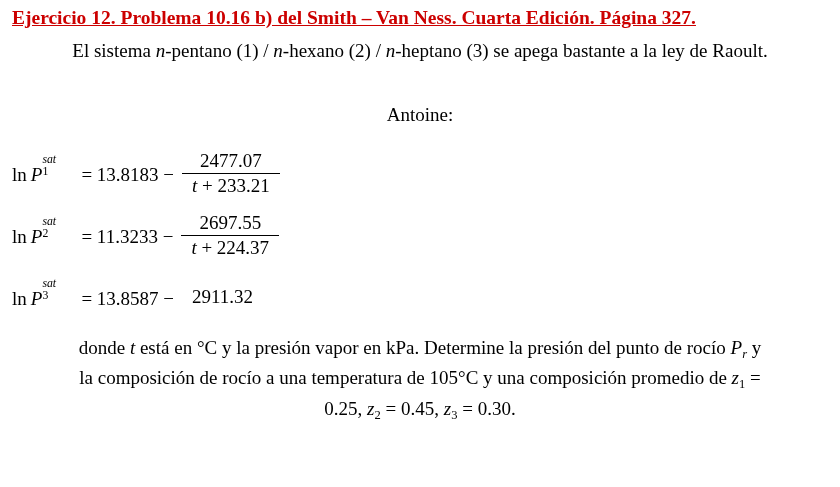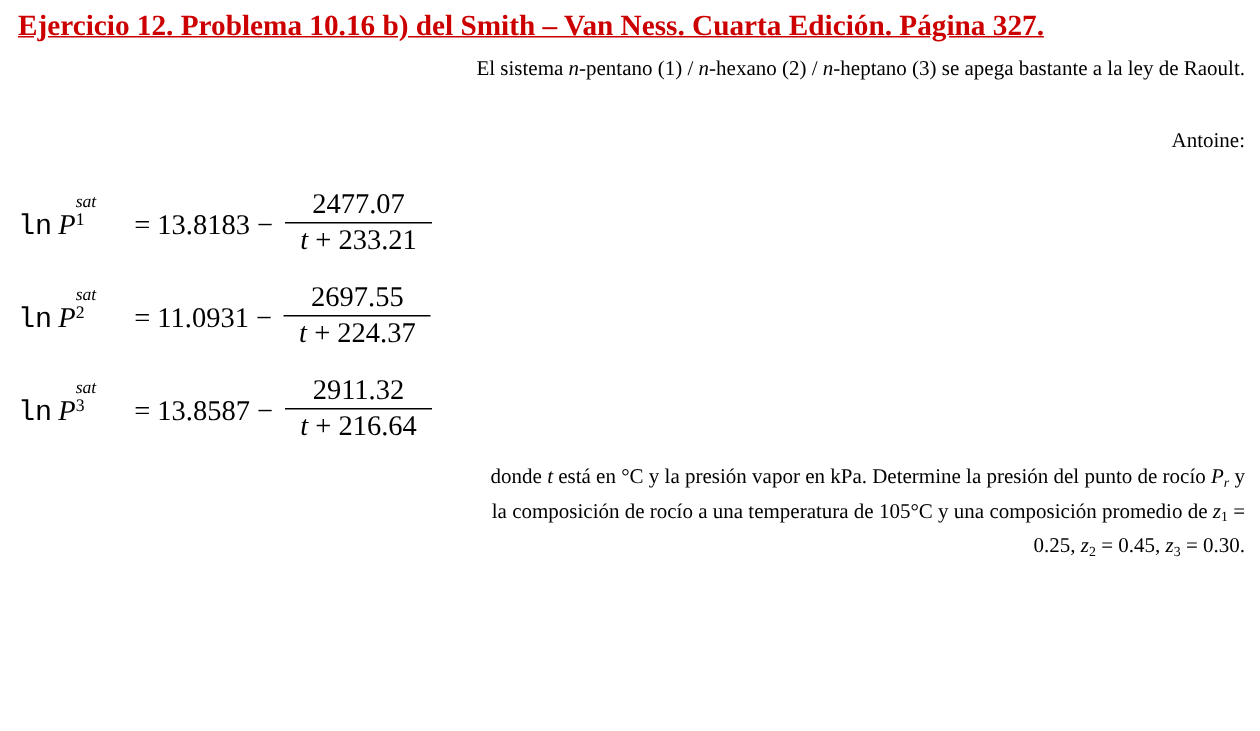--- a/index.html
+++ b/index.html
@@ -24,44 +24,44 @@
   .title {
     color: #cc0000;
     font-weight: bold;
     font-size: 19.5px;
     line-height: 1.25;
     text-decoration: underline;
     white-space: nowrap;
     margin: 0 0 6px 2px;
   }
   .para {
-    font-size: 14px;
+    font-size: 19px;
     line-height: 1.62;
     margin: 0;
-    text-align: right;
+    text-align: center;
   }
   .para.tight {
     margin-bottom: 2px;
   }
   .eqblock {
     margin: 12px 0 4px 2px;
   }
   .eq {
     display: flex;
     align-items: center;
     font-size: 19px;
     height: 62px;
   }
   .eq .lhs {
     white-space: nowrap;
     display: flex;
     align-items: baseline;
   }
   .ln {
-    font-family: Liberation Mono, monospace;
+    font-family: Liberation Serif, serif;
   }
   .var {
     font-style: italic;
     margin-left: 4px;
     position: relative;
   }
   .supsub {
     display: inline-block;
     position: relative;
     width: 22px;
@@ -146,37 +146,36 @@
       <span class="frac">
         <span class="num">2477.07</span>
         <span class="den"><span class="it">t</span> <span>+ 233.21</span></span>
       </span>
     </div>
 
     <div class="eq">
       <span class="lhs">
         <span class="ln">ln</span>
         <span class="var"><span>P</span><span class="supsub"><span class="sup">sat</span><span class="sub">2</span></span></span>
-        <span class="eqmid">= 11.0931 −</span>
+        <span class="eqmid">= 11.3233 −</span>
       </span>
       <span class="frac">
         <span class="num">2697.55</span>
         <span class="den"><span class="it">t</span> <span>+ 224.37</span></span>
       </span>
     </div>
 
     <div class="eq">
       <span class="lhs">
         <span class="ln">ln</span>
         <span class="var"><span>P</span><span class="supsub"><span class="sup">sat</span><span class="sub">3</span></span></span>
         <span class="eqmid">= 13.8587 −</span>
       </span>
       <span class="frac">
         <span class="num">2911.32</span>
-        <span class="den"><span class="it">t</span> <span>+ 216.64</span></span>
       </span>
     </div>
 
   </div>
 
   <p class="para">
     <span>donde </span><span class="it">t</span><span> está en °C y la presión vapor en kPa. Determine la presión del punto de rocío </span><span class="it">P</span><span class="sub-small-it">r</span><span> y</span><br>
     <span>la composición de rocío a una temperatura de 105°C y una composición promedio de </span><span class="it">z</span><span class="sub-small">1</span><span> =</span><br>
     <span>0.25, </span><span class="it">z</span><span class="sub-small">2</span><span> = 0.45, </span><span class="it">z</span><span class="sub-small">3</span><span> = 0.30.</span>
   </p>

